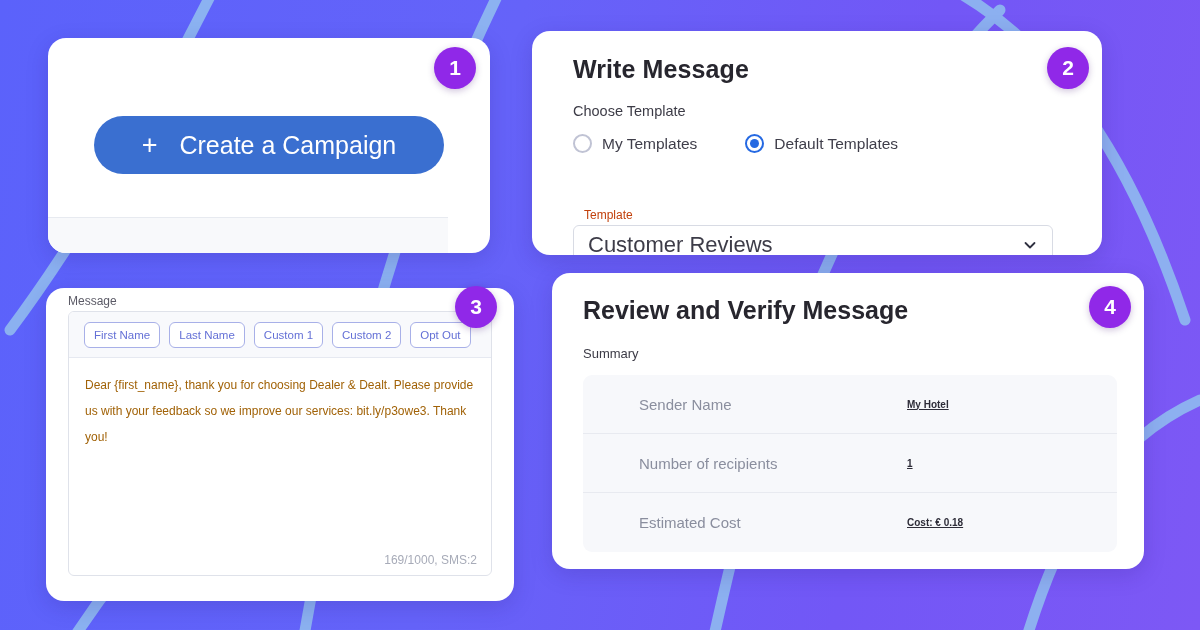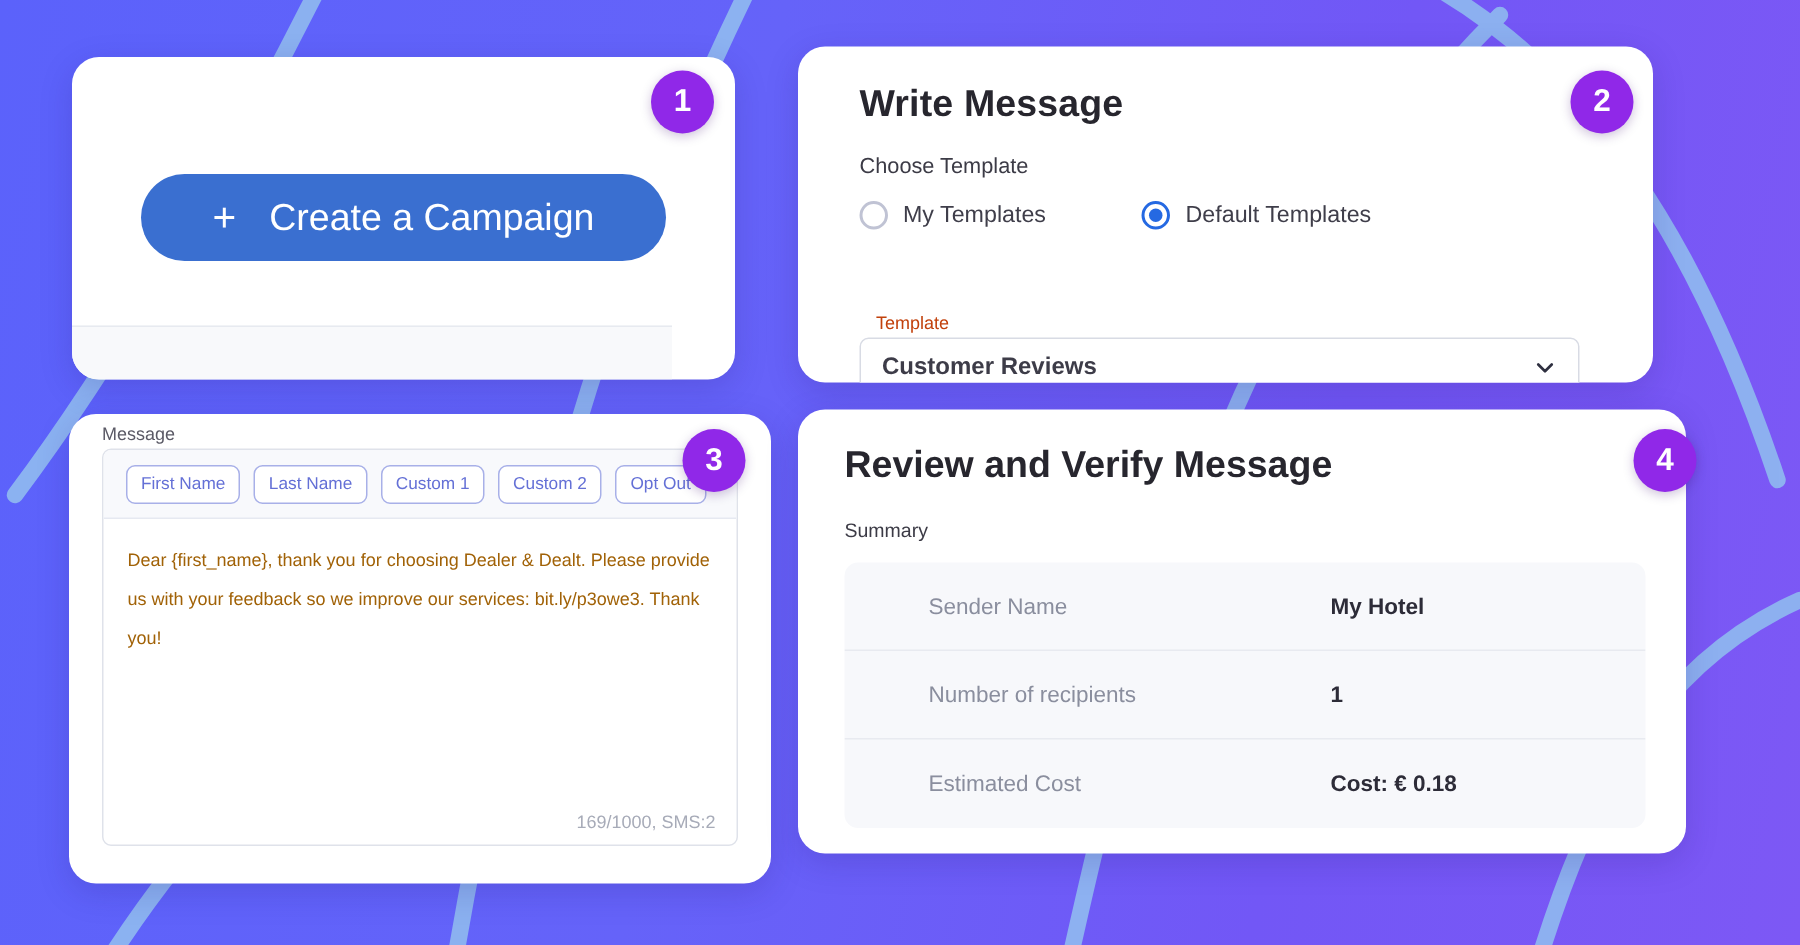--- a/index.html
+++ b/index.html
@@ -106,21 +106,21 @@
     font-size: 14.5px;
     color: #3c3b46;
   }
 
   #radio-row {
     position: absolute;
     left: 41px;
     top: 103px;
     display: flex;
     align-items: center;
-    gap: 64px;
+    gap: 48px;
   }
   .radio-option {
     display: flex;
     align-items: center;
     gap: 10px;
     cursor: pointer;
   }
   .radio-circle {
     width: 19px;
     height: 19px;
@@ -157,24 +157,24 @@
     width: 480px;
     height: 39px;
     border: 1px solid #d8dbe4;
     border-radius: 6px;
     background: #fff;
     display: flex;
     align-items: center;
     padding: 0 14px;
     cursor: pointer;
   }
-  #template-select-value { font-size: 16px; color: #3d3c48; flex: 1; font-weight: bold; }
-
-  
-  #card-3 { left: 46px; top: 276px; width: 468px; height: 313px; }
+  #template-select-value { font-size: 22px; color: #3d3c48; flex: 1; }
+
+  
+  #card-3 { left: 46px; top: 288px; width: 468px; height: 313px; }
   #badge-3 { left: 455px; top: 286px; }
 
   #message-field-label {
     position: absolute;
     left: 22px;
     top: 6px;
     font-size: 12px;
     color: #5b5a66;
   }
 
@@ -220,21 +220,21 @@
   #char-counter {
     position: absolute;
     right: 14px;
     bottom: 8px;
     font-size: 12px;
     color: #a7abb8;
     margin-top: 36px;
   }
 
   
-  #card-4 { left: 532px; top: 273px; width: 592px; height: 296px; }
+  #card-4 { left: 552px; top: 273px; width: 592px; height: 296px; }
   #badge-4 { left: 1089px; top: 286px; }
 
   #review-title {
     position: absolute;
     left: 31px;
     top: 23px;
     font-size: 25px;
     font-weight: bold;
     color: #27262e;
   }
@@ -258,21 +258,21 @@
   }
   .summary-row {
     display: flex;
     align-items: center;
     height: 59px;
     padding: 0 16px;
     border-bottom: 1px solid #e8eaf0;
   }
   .summary-row:last-child { border-bottom: none; }
   .summary-key { width: 268px; font-size: 15px; color: #8a8e9e; margin-left: 40px; }
-  .summary-val { font-size: 15px; color: #2d2c38; font-weight: bold; }
+  .summary-val { font-size: 10px; color: #2d2c38; font-weight: bold; text-decoration: underline; }
 </style>
 </head>
 <body>
 
 <svg id="bg-swooshes" viewBox="0 0 1200 630">
   <g stroke="#8fb8f0" stroke-width="11" fill="none" stroke-linecap="round" opacity="0.92">
     <path d="M 228 -40 C 150 120, 70 250, 10 330"></path>
     <path d="M 510 -30 C 440 110, 360 300, 300 660"></path>
     <path d="M 700 700 C 760 420, 820 190, 1000 10"></path>
     <path d="M 935 -20 C 1060 40, 1135 170, 1185 320"></path>

